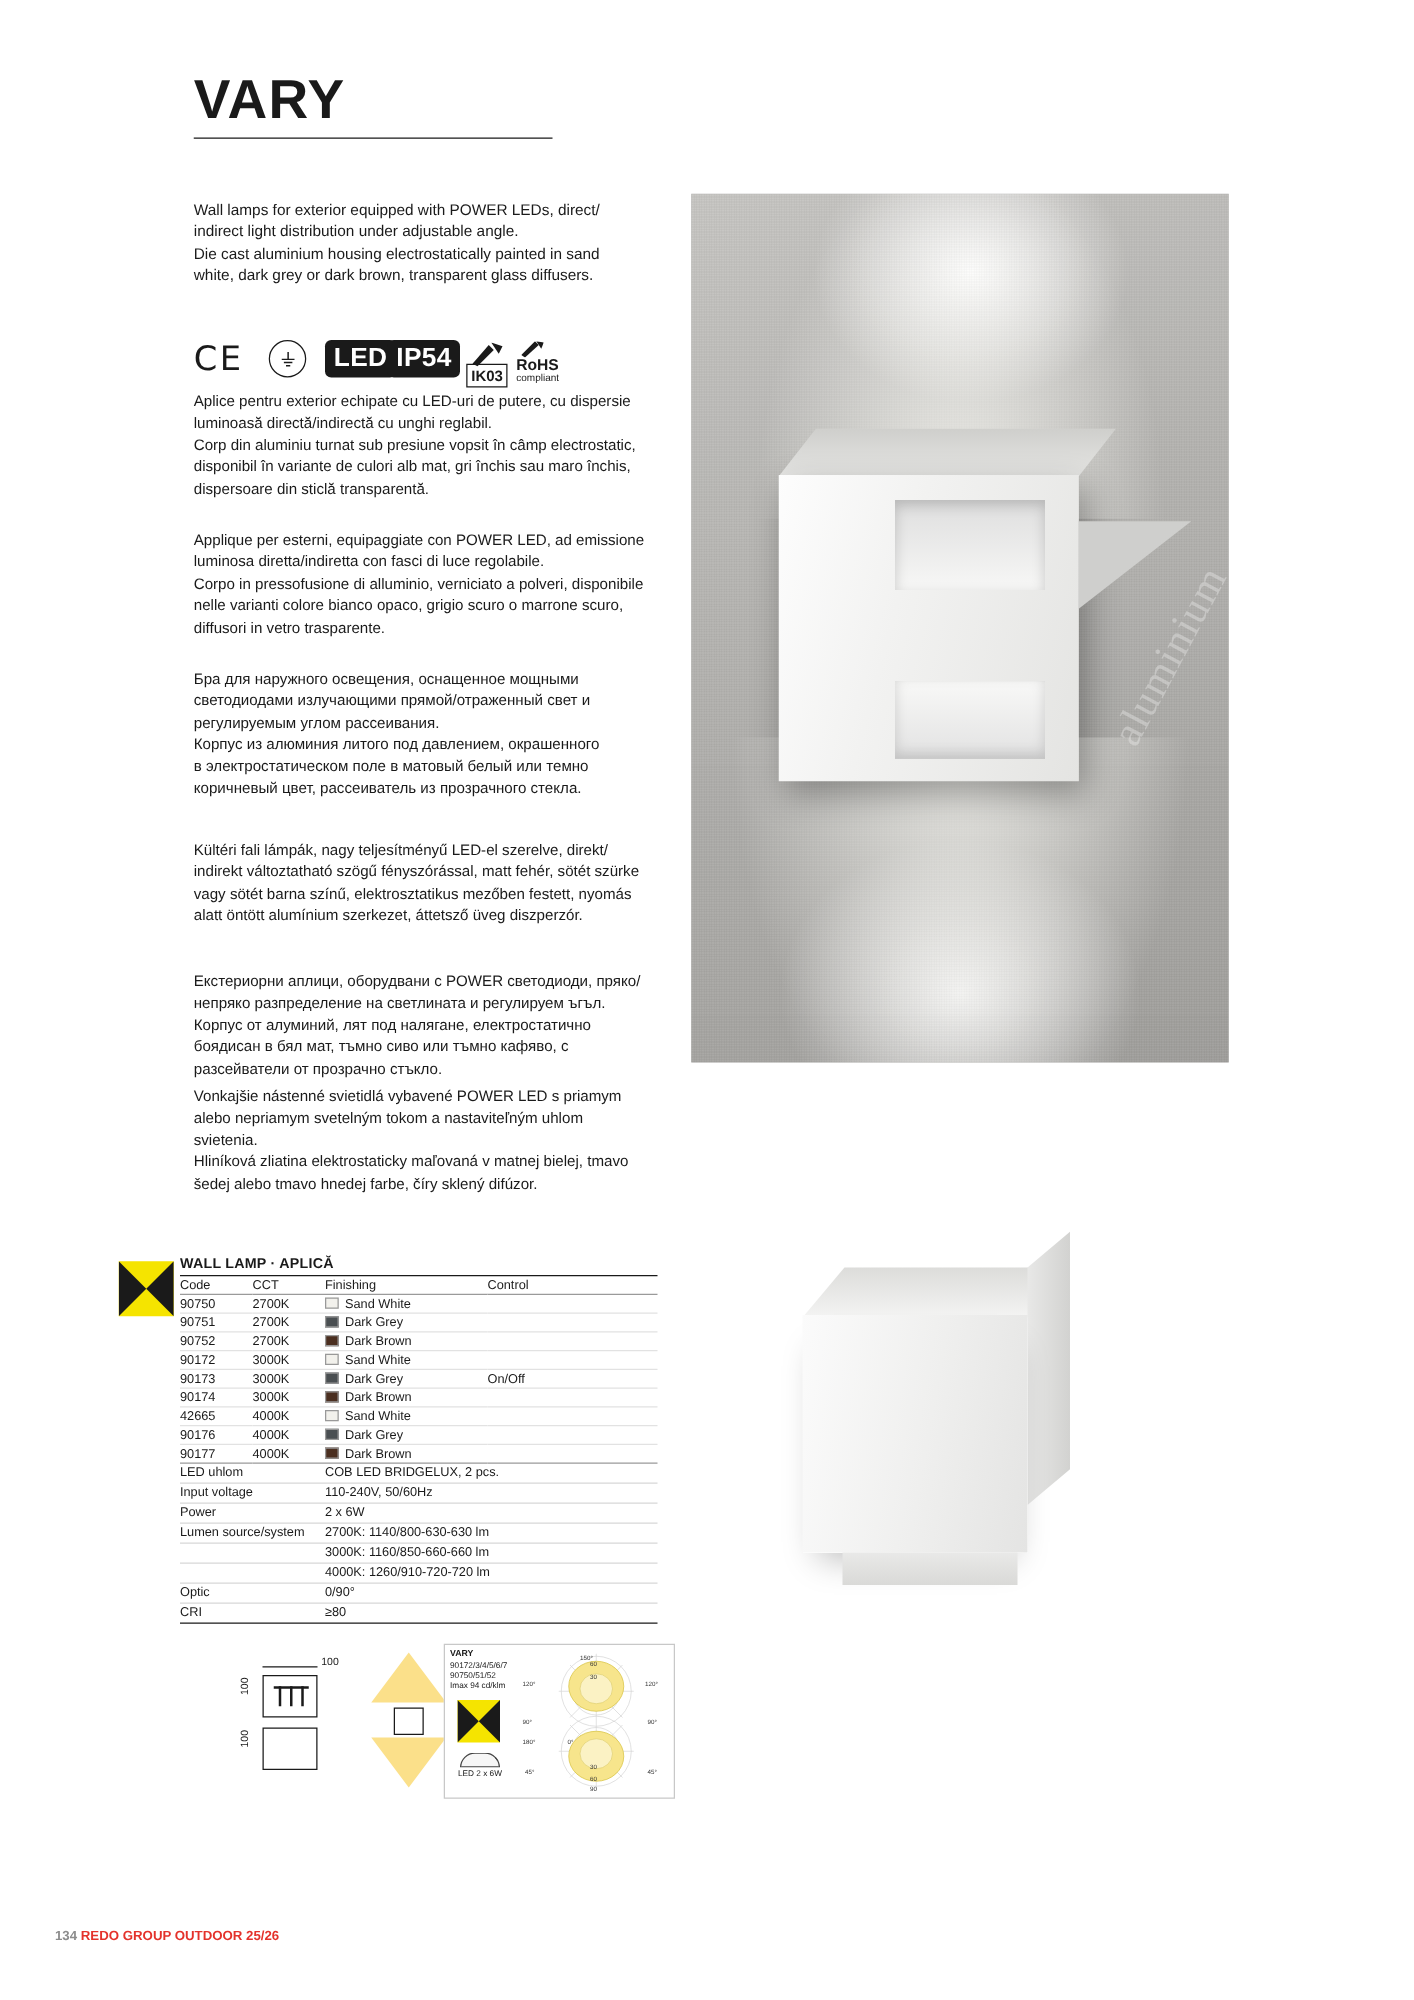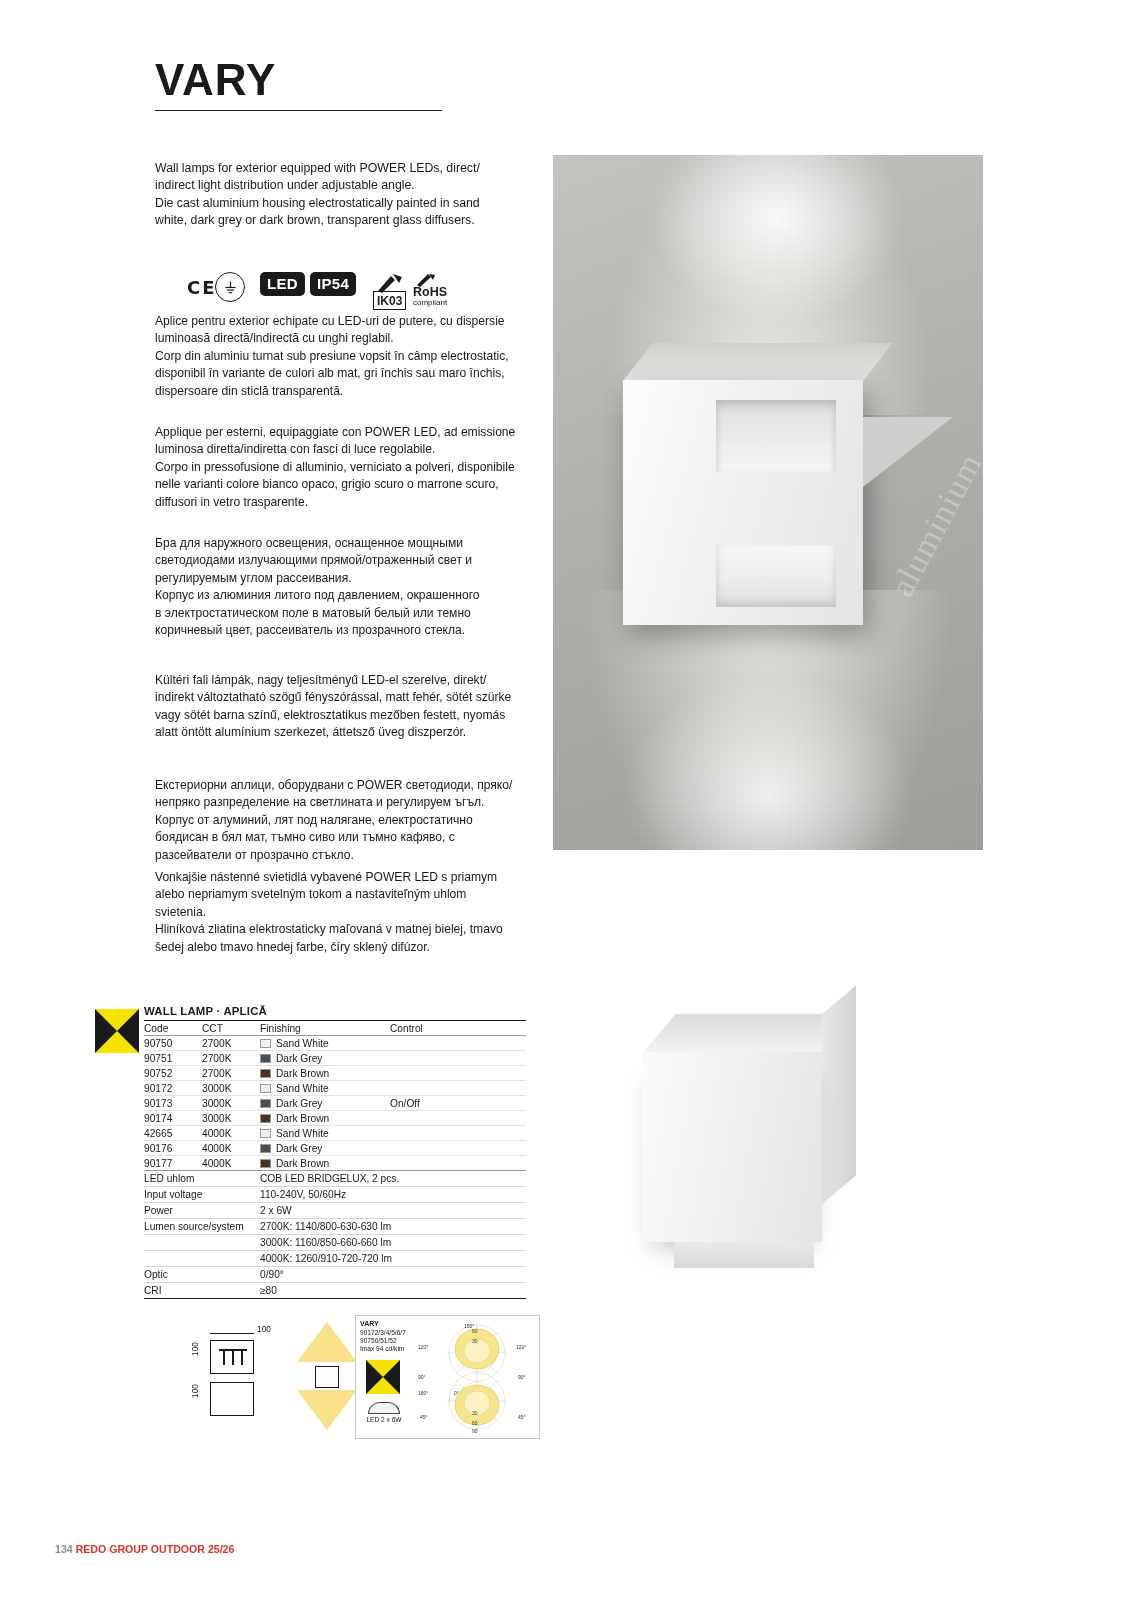--- a/index.html
+++ b/index.html
@@ -55,40 +55,39 @@
     left: 155px;
     top: 272px;
     width: 400px;
     height: 36px;
   }
   .cert {
     position: absolute;
     top: 0;
   }
   .ce-mark {
-    font-size: 18px;
-    font-weight: bold;
+    font-size: 27px;
+    font-weight: normal;
     letter-spacing: 2px;
     font-family: "DejaVu Sans", sans-serif;
     line-height: 32px;
-    margin-left: 32px;
   }
   .cert-circle {
     width: 30px; height: 30px;
     border: 1.7px solid #1a1a1a;
     border-radius: 50%;
     display: flex; align-items: center; justify-content: center;
     font-size: 17px;
     line-height: 1;
     box-sizing: border-box;
   }
   .cert-box {
     background: #1a1a1a;
     color: #ffffff;
-    font-size: 15px;
+    font-size: 21px;
     font-weight: bold;
     border-radius: 5px;
     padding: 4px 7px 5px 7px;
     line-height: 1;
     letter-spacing: 0.3px;
   }
   .cert-ik {
     border: 1.7px solid #1a1a1a;
     font-size: 12px;
     font-weight: bold;
@@ -377,21 +376,21 @@
   }
   #photometry .polar {
     position: absolute;
     left: 62px; top: 3px;
     width: 118px; height: 116px;
   }
 
   
   #footer {
     position: absolute;
-    left: 55px;
+    left: 44px;
     bottom: 45px;
     font-size: 10.6px;
     font-weight: bold;
     color: #8d8d8d;
   }
   #footer .brand { color: #e4322b; }
 </style>
 </head>
 <body>
 

